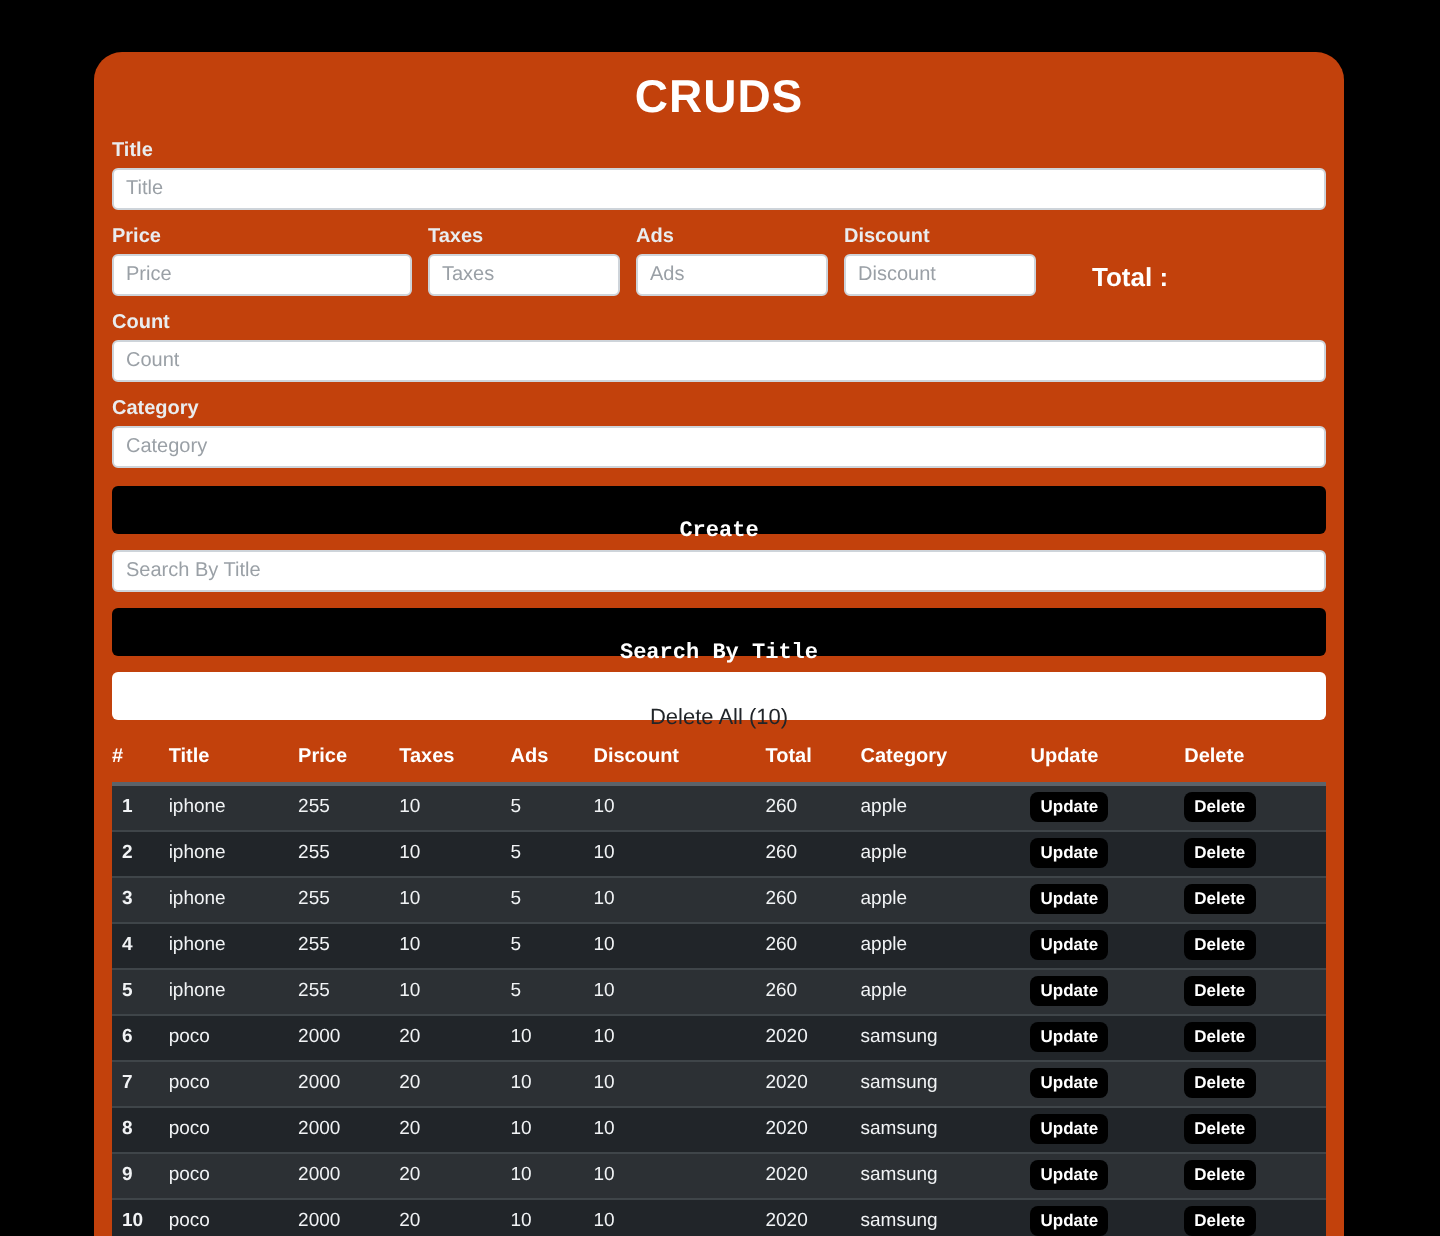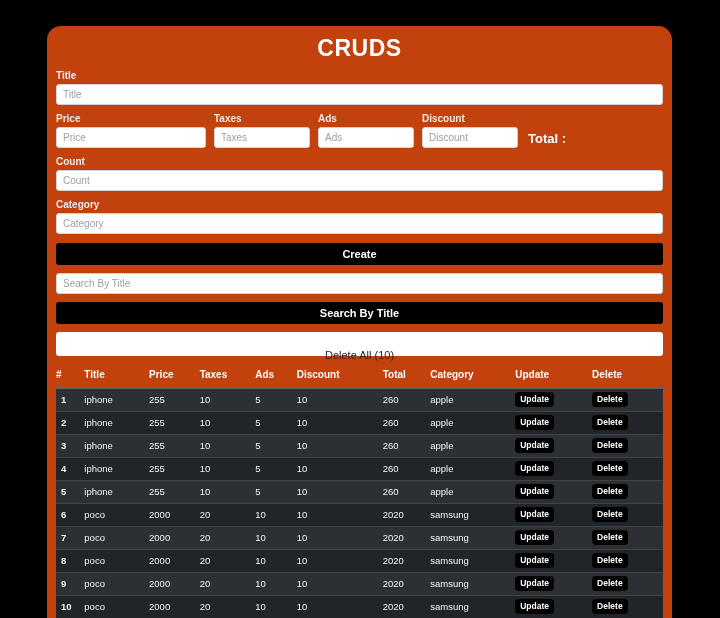--- a/index.html
+++ b/index.html
@@ -54,38 +54,38 @@
   }
   .txt-input::placeholder { color: #9aa0a6; }
   .field-block { margin-top: 8px; }
   .row-4 { display: flex; align-items: flex-end; margin-top: 8px; }
   .col-price { width: 150px; margin-right: 8px; }
   .col-small { width: 96px; margin-right: 8px; }
   .total-label {
     color: #ffffff;
     font-size: 13px;
     font-weight: bold;
-    margin-left: 2px;
+    margin-left: 20px;
     padding-bottom: 2px;
     white-space: nowrap;
   }
   .btn-dark {
     display: block;
     width: 100%;
     height: 22px;
     background: #000000;
     color: #ffffff;
     border: none;
     border-radius: 3px;
-    font-family: Liberation Sans, sans-serif;
+    font-family: Liberation Mono, monospace;
     font-size: 11px;
     font-weight: bold;
     cursor: pointer;
     line-height: 22px;
-    padding: 0;
+    padding: 12px;
   }
   .btn-light {
     display: block;
     width: 100%;
     height: 22px;
     background: #ffffff;
     color: #212529;
     border: none;
     border-radius: 3px;
     font-family: "Liberation Sans", sans-serif;

